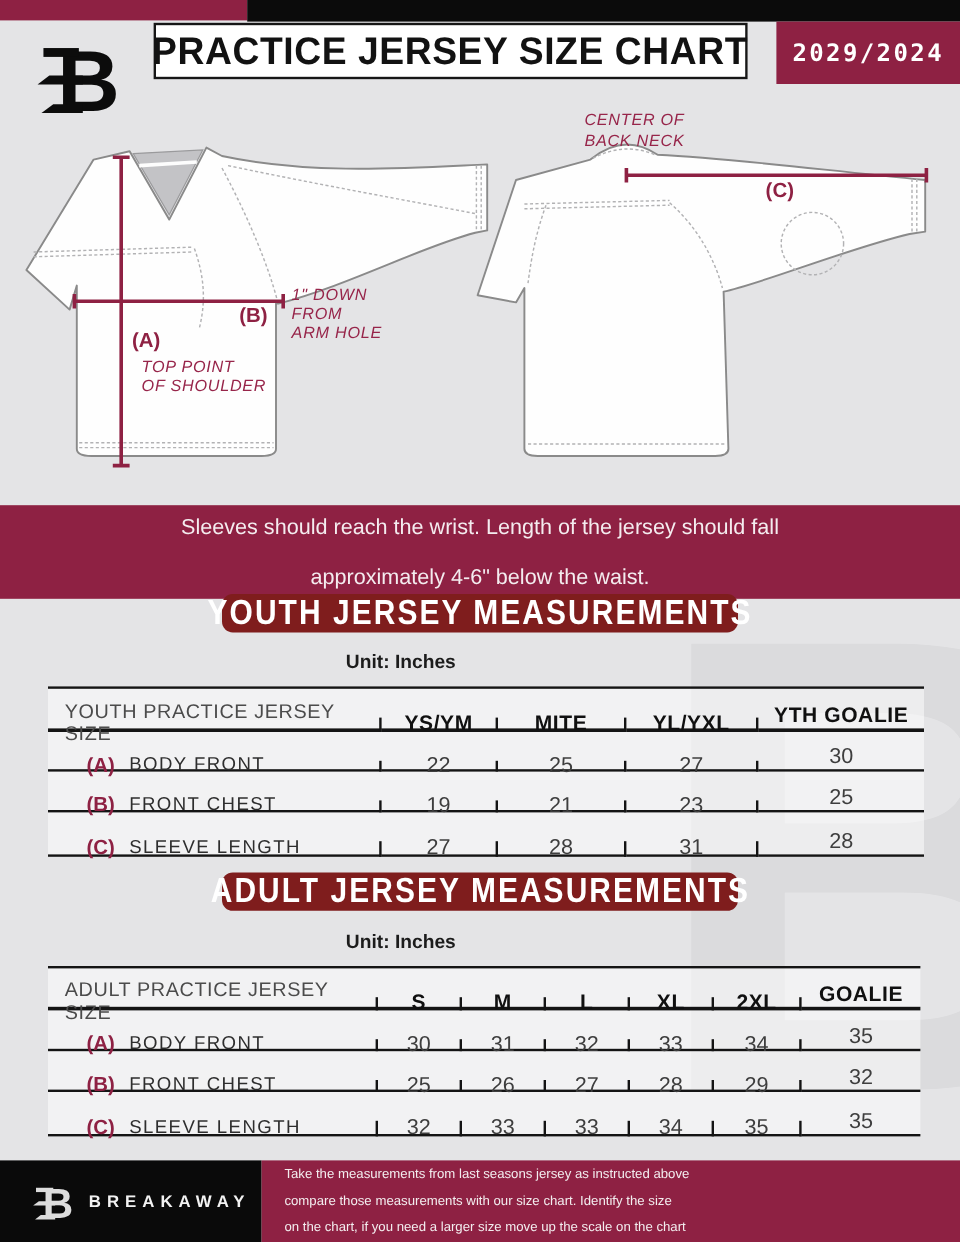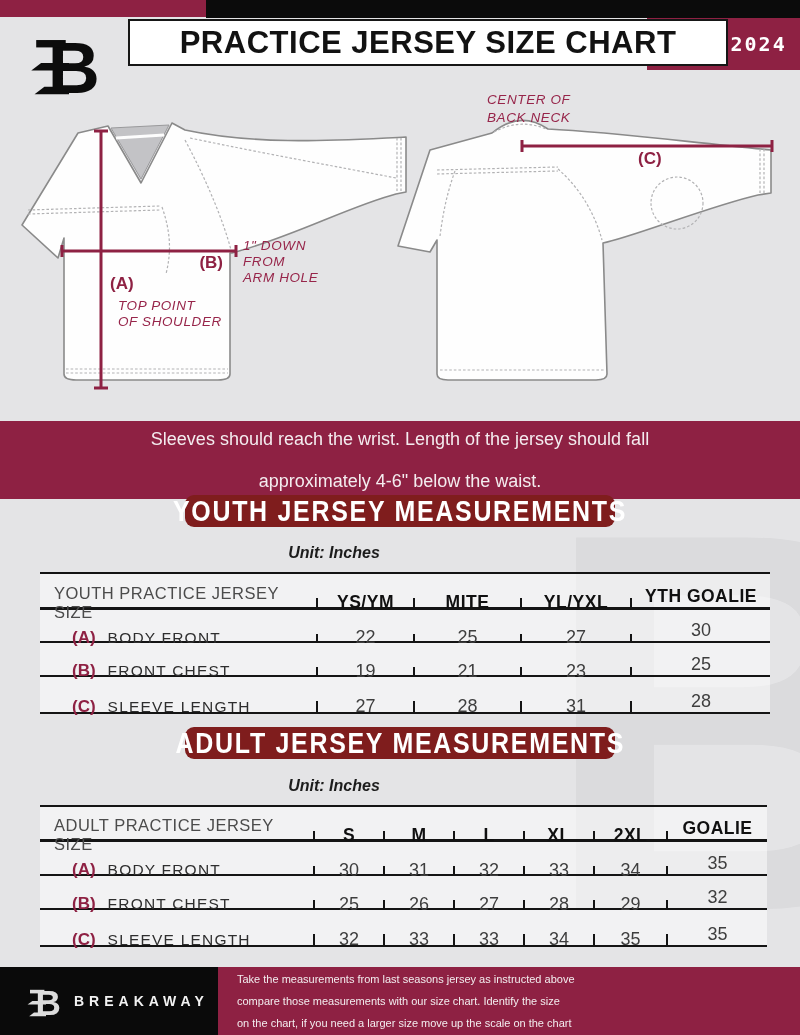--- a/index.html
+++ b/index.html
@@ -3,21 +3,21 @@
 <meta charset="utf-8">
 <style>
   * { margin:0; padding:0; box-sizing:border-box; }
   html,body { background:#cfcfd1; }
   body { font-family:"Liberation Sans", sans-serif; }
   #app { position:relative; width:800px; height:1035px; background:#E4E4E6; overflow:hidden; margin:0 auto; }
 
   
   .strip-maroon-top { position:absolute; left:0; top:0; width:206px; height:17px; background:#8E2143; }
   .strip-black-top  { position:absolute; left:206px; top:0; width:594px; height:18px; background:#0B0B0B; }
-  .title-box { position:absolute; left:128px; top:19px; width:600px; height:47px; background:#fff;
+  .title-box { position:absolute; left:128px; top:19px; width:495px; height:47px; background:#fff;
                border:2px solid #161616; display:flex; align-items:center; justify-content:center; z-index:3; }
   .title-box span { font-size:32px; font-weight:bold; color:#121212; letter-spacing:.5px;
                     display:inline-block; transform:scaleX(.97); white-space:nowrap; }
   .year-box { position:absolute; left:647px; top:18px; width:153px; height:52px; background:#8E2143;
               display:flex; align-items:center; justify-content:center; z-index:2; }
   .year-box span { font-family:"DejaVu Sans Mono", monospace; font-weight:bold; font-size:20px;
                    color:#fff; letter-spacing:2px; }
   .logo-header { position:absolute; left:28px; top:20px; width:82px; height:86px; z-index:3; }
 
   
@@ -32,21 +32,21 @@
   
   .banner { position:absolute; left:0; top:421px; width:800px; height:78px; background:#8E2143; z-index:2;
             display:flex; flex-direction:column; align-items:center; justify-content:center; gap:21px; }
   .banner div { color:#F4ECEF; font-size:18px; }
 
   
   .section-bar { position:absolute; left:185px; width:430px; height:32px; background:#7f1d1d; border-radius:9px;
                  display:flex; align-items:center; justify-content:center; z-index:2; }
   .section-bar span { color:#fff; font-size:29px; font-weight:bold; letter-spacing:2px; white-space:nowrap;
                       display:inline-block; transform:scaleX(.86); }
-  .unit { position:absolute; left:0; width:668px; text-align:center; font-style:italic; font-weight:bold;
+  .unit { position:absolute; left:0; width:668px; text-align:center; font-weight:bold;
           font-size:16px; color:#1C1C1C; z-index:2; }
 
   
   .tbl { position:absolute; left:40px; display:grid; border-top:2px solid #141414; z-index:2;
          background:rgba(255,255,255,.5); }
   .tbl .cell { border-bottom:2px solid #141414; border-right:2px solid #141414;
                display:flex; align-items:center; justify-content:center;margin-top:24px; }
   .tbl .cell.lastcol { border-right:none;align-items:flex-end; }
   .tbl .cell.hdr { border-bottom:3px solid #141414; }
   .tbl .first { justify-content:flex-start; padding-left:14px; }

